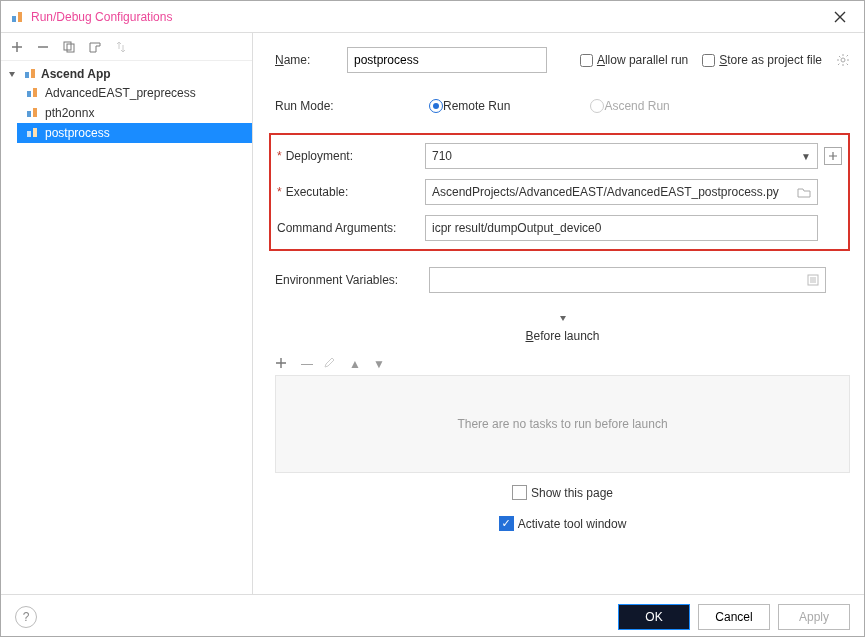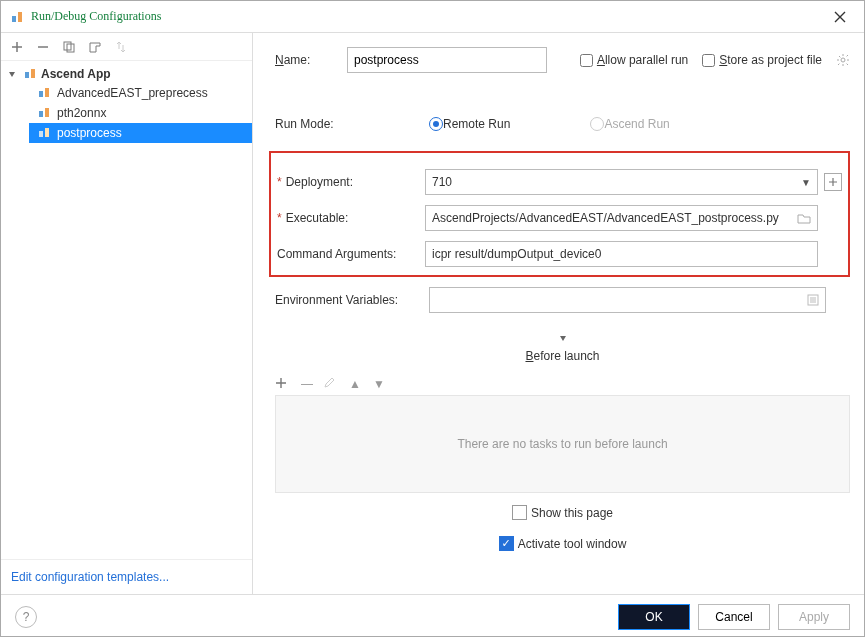--- a/index.html
+++ b/index.html
@@ -19,21 +19,21 @@
     display: flex;
     align-items: center;
     padding: 0 8px;
     border-bottom: 1px solid #ddd;
   }
   .titlebar .app-icon {
     width: 16px; height: 16px;
     display: inline-flex; align-items: center; justify-content: center;
     margin-right: 6px;
   }
-  .titlebar .title { flex: 1; font-size: 12px; color: #15803d; font-family: Liberation Serif, serif; }
+  .titlebar .title { flex: 1; font-size: 12px; color: #ec4899; }
   .titlebar .close {
     width: 32px; height: 24px;
     display:flex; align-items:center; justify-content:center;
     cursor: pointer;
     color:#555;
   }
   .content {
     display: flex;
     height: 561px;
   }
@@ -65,21 +65,21 @@
   .tree-root {
     display:flex; align-items:center;
     padding: 2px 6px;
     gap:4px;
   }
   .tree-root .arrow { width:12px; color:#666; }
   .tree-root .folder-icon {
     width:14px; display:inline-flex;
   }
   .tree-root .label { font-weight: bold; }
-  .tree-children { padding-left: 28px; }
+  .tree-children { padding-left: 16px; }
   .tree-item {
     display:flex; align-items:center;
     padding: 2px 6px 2px 8px;
     gap:6px;
     height: 20px;
     cursor:pointer;
   }
   .tree-item .item-icon { width:14px; display:inline-flex; }
   .tree-item.selected {
     background: #1a8cff;
@@ -139,23 +139,23 @@
   .radio.checked .dot { border-color:#2470d8; }
   .radio.checked .dot::after {
     content:''; position:absolute; width:6px; height:6px;
     background:#2470d8; border-radius:50%; top:3px; left:3px;
   }
   .radio.disabled { color:#aaa; }
   .radio.disabled .dot { border-color:#ccc; }
 
   .highlight-box {
     border: 2px solid #d8342a;
-    padding: 16px 6px 2px 6px;
+    padding: 8px 6px 2px 6px;
     margin-left: -6px;
-    margin-bottom: 10px;
+    margin-bottom: 16px;
   }
   .highlight-box .row { margin-bottom: 10px; }
   .highlight-box .label { width: 148px; }
 
   .field-wrap {
     flex:1;
     display:flex;
     align-items:center;
     border-radius:10px;
   }
@@ -339,21 +339,20 @@
           <span class="item-icon">
               <svg width="14" height="12" viewBox="0 0 14 12">
                 <rect x="2" y="4" width="4" height="6" fill="#c8e0f4"></rect>
                 <rect x="8" y="1" width="4" height="9" fill="#ffe0b0"></rect>
               </svg>
             </span>
           <span>postprocess</span>
         </div>
       </div>
     </div>
-    <div class="templates-link">Edit configuration templates...</div>
   </div>
 
   <div class="main">
 
     <div class="row">
       <span class="label" style="width:72px"><span class="ul">N</span><span>ame:</span></span>
       <input class="name-input" value="postprocess" style="">
       <div class="name-row-right">
         <label class="chk">
           <input type="checkbox" style="">
@@ -365,21 +364,21 @@
         </label>
         <span class="gear">
           <svg width="14" height="14" viewBox="0 0 14 14">
               <circle cx="7" cy="7" r="2" fill="none" stroke="#aaa"></circle>
               <path d="M7 1v2M7 11v2M1 7h2M11 7h2M3 3l1.4 1.4M10.6 10.6L12 12M12 2l-1.4 1.4M3.4 10.6L2 12" stroke="#aaa"></path>
             </svg>
         </span>
       </div>
     </div>
 
-    <div class="row" style="margin-top:24px">
+    <div class="row" style="margin-top:6px">
       <span class="label">Run Mode:</span>
       <div class="radio-group">
         <div class="radio checked">
           <span class="dot"></span>
           <span>Remote Run</span>
         </div>
         <div class="radio disabled">
           <span class="dot"></span>
           <span>Ascend Run</span>
         </div>

